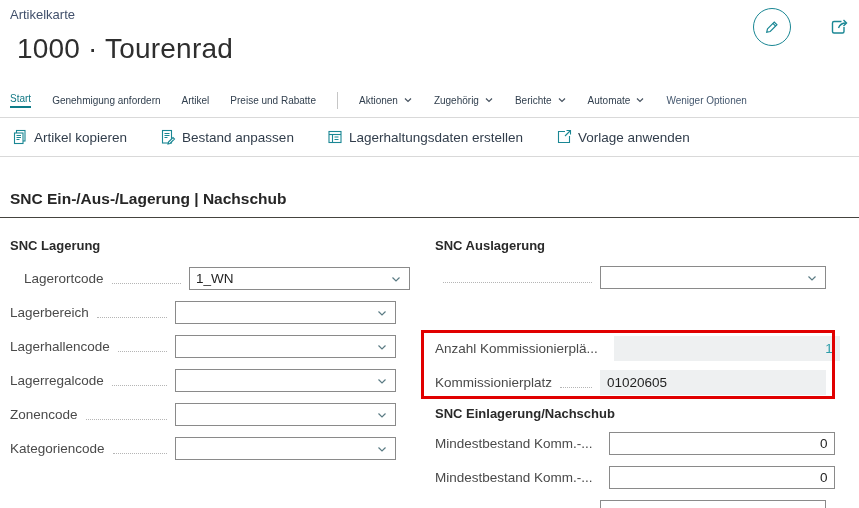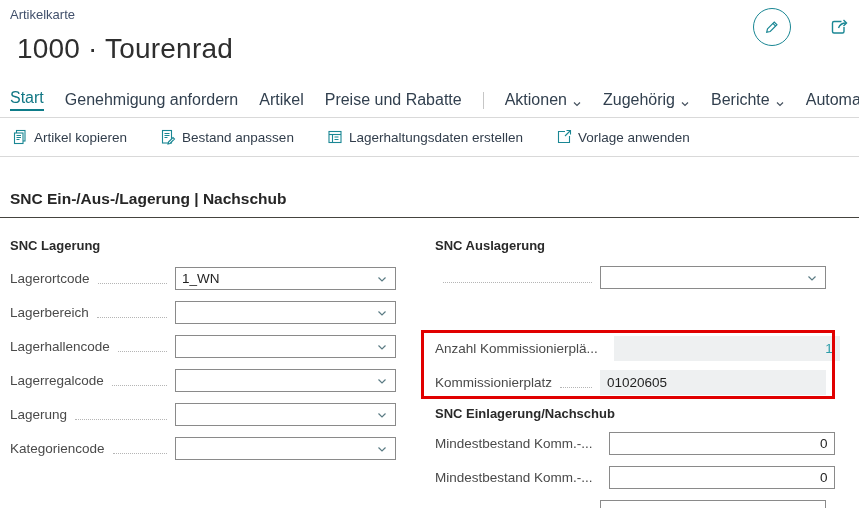--- a/index.html
+++ b/index.html
@@ -13,21 +13,21 @@
              color:#2e2e2e; letter-spacing:.2px;margin-left:7px; }
   .edit-btn { position:absolute; left:753px; top:8px; width:38px; height:38px;
               border:1.5px solid #1a8794; border-radius:50%; display:flex;
               align-items:center; justify-content:center; background:#fff; cursor:pointer; }
   .share-btn { position:absolute; left:826px; top:14px; width:26px; height:26px;
                display:flex; align-items:center; justify-content:center; cursor:pointer; }
 
   
   .menubar { position:absolute; left:10px; top:88px; width:849px; height:24px;
              display:flex; align-items:center; gap:21px; white-space:nowrap; overflow:hidden; }
-  .menu-item { font-size:16px; color:#32404f; display:flex; align-items:flex-end; gap:5px; cursor:pointer; flex:0 0 auto; }
+  .menu-item { font-size:10px; color:#32404f; display:flex; align-items:flex-start; gap:5px; cursor:pointer; flex:0 0 auto; }
   .menu-item.active { color:#117784; border-bottom:2px solid #0e7c89; padding-bottom:2px; }
   .menu-item.more { color:#44576e; }
   .menu-sep { width:1px; height:17px; background:#c6c6c6; flex:0 0 auto; }
   .hline { position:absolute; left:0; width:859px; height:1px; background:#d9d9d9; }
 
   
   .toolbar { position:absolute; left:12px; top:123px; height:28px; display:flex;
              align-items:center; gap:33px; }
   .tool-btn { display:flex; align-items:center; gap:6px; font-size:13.5px; color:#313d4b; cursor:pointer; }
   .tool-btn svg { flex:0 0 auto; }
@@ -182,21 +182,21 @@
     </div>
   </div>
   <div class="hline" style="top:156px"></div>
 
   <div class="section-title">SNC Ein-/Aus-/Lagerung | Nachschub</div>
   <div class="section-underline"></div>
 
   <div class="group-h" style="left:10px; top:238px">SNC Lagerung</div>
   <div class="group-h" style="left:435px; top:238px">SNC Auslagerung</div>
 
-  <div class="frow" style="left:10px; top:267px; width:386px">
+  <div class="frow" style="left:24px; top:267px; width:386px">
     <span class="lbl">Lagerortcode</span>
     <span class="leader"></span>
     <div class="input w-left">
       <span class="val">1_WN</span>
       <span class="chev">
           <svg width="14" height="14" viewBox="0 0 14 14" fill="none" stroke="#5b7b84" stroke-width="1.2">
             <path d="M3.5 5.5 L7 9 L10.5 5.5"></path>
           </svg>
         </span>
     </div>
@@ -231,21 +231,21 @@
     <div class="input w-left">
       <span class="val"></span>
       <span class="chev">
           <svg width="14" height="14" viewBox="0 0 14 14" fill="none" stroke="#5b7b84" stroke-width="1.2">
             <path d="M3.5 5.5 L7 9 L10.5 5.5"></path>
           </svg>
         </span>
     </div>
   </div>
   <div class="frow" style="left:10px; top:403px; width:386px">
-    <span class="lbl">Lagerung</span>
+    <span class="lbl">Zonencode</span>
     <span class="leader"></span>
     <div class="input w-left">
       <span class="val"></span>
       <span class="chev">
           <svg width="14" height="14" viewBox="0 0 14 14" fill="none" stroke="#5b7b84" stroke-width="1.2">
             <path d="M3.5 5.5 L7 9 L10.5 5.5"></path>
           </svg>
         </span>
     </div>
   </div>

